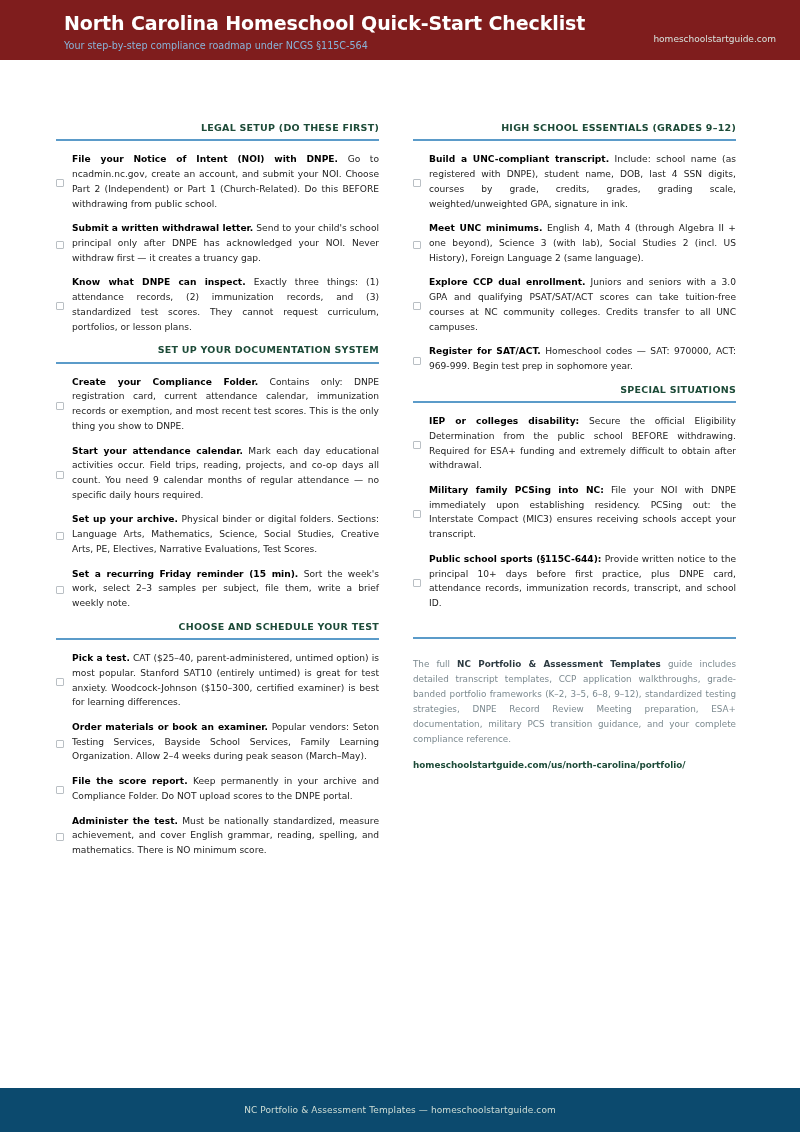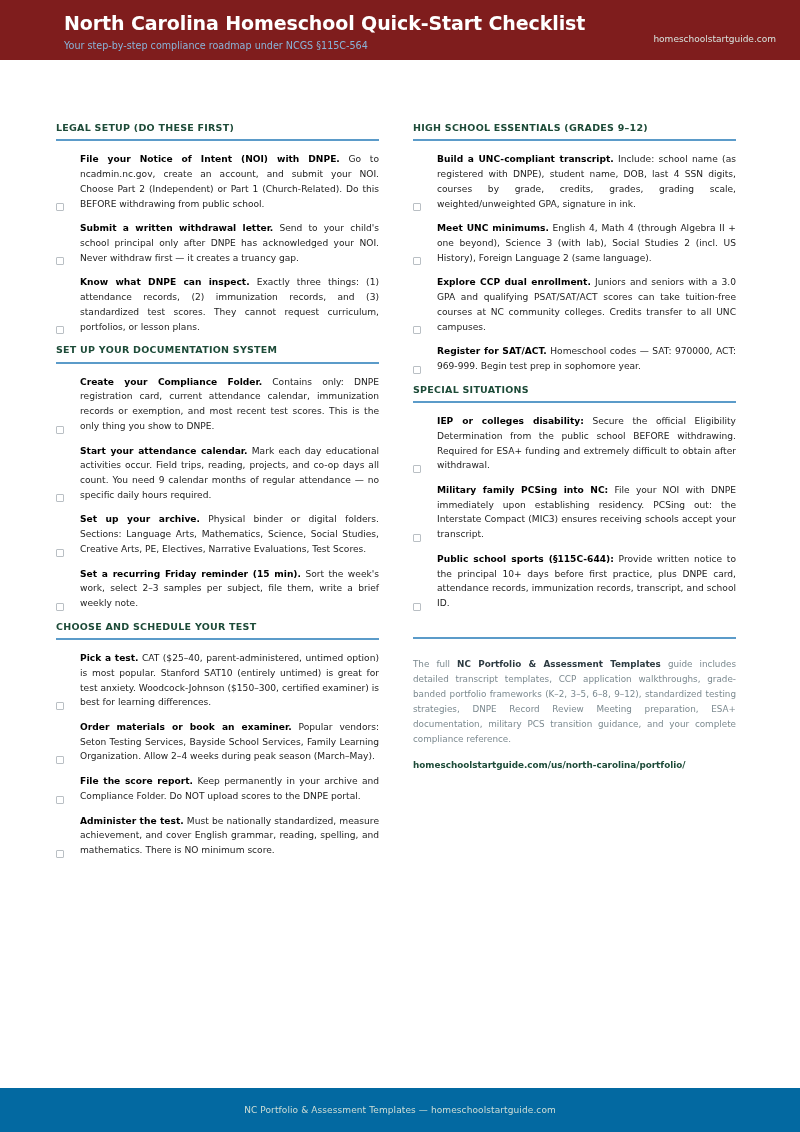--- a/index.html
+++ b/index.html
@@ -57,35 +57,35 @@
   .section { margin-bottom: 2px; }
   .section + .section { margin-top: 9px; }
   .section-title {
     font-size: 9.5px;
     font-weight: bold;
     color: #1d4b38;
     letter-spacing: 0.25px;
     text-transform: uppercase;
     margin: 0 0 6px 0;
     line-height: 1.2;
+    text-align: right;
   }
   .section-rule {
     height: 2px;
     background: #5b9bc9;
     border: 0;
     margin: 0 0 11px 0;
     width: 100%;
   }
 
   
   .item {
     display: flex;
-    align-items: flex-end;
+    align-items: center;
     margin-bottom: 10px;
-    gap: 8px;
   }
   .checkbox {
     flex: 0 0 auto;
     width: 8px;
     height: 8px;
     border: 1px solid #b9bfc4;
     background: #ffffff;
     margin: 3px 8px 0 0;
     border-radius: 1px;
   }
@@ -129,21 +129,21 @@
     display: block;
   }
 
   
   .footer {
     position: absolute;
     left: 0;
     bottom: 0;
     width: 800px;
     height: 44px;
-    background: #0369a1;
+    background: #0c4a6e;
     display: flex;
     align-items: center;
     justify-content: center;
   }
   .footer-text {
     font-size: 9px;
     color: #cfded6;
     letter-spacing: 0.1px;
   }
 </style>

